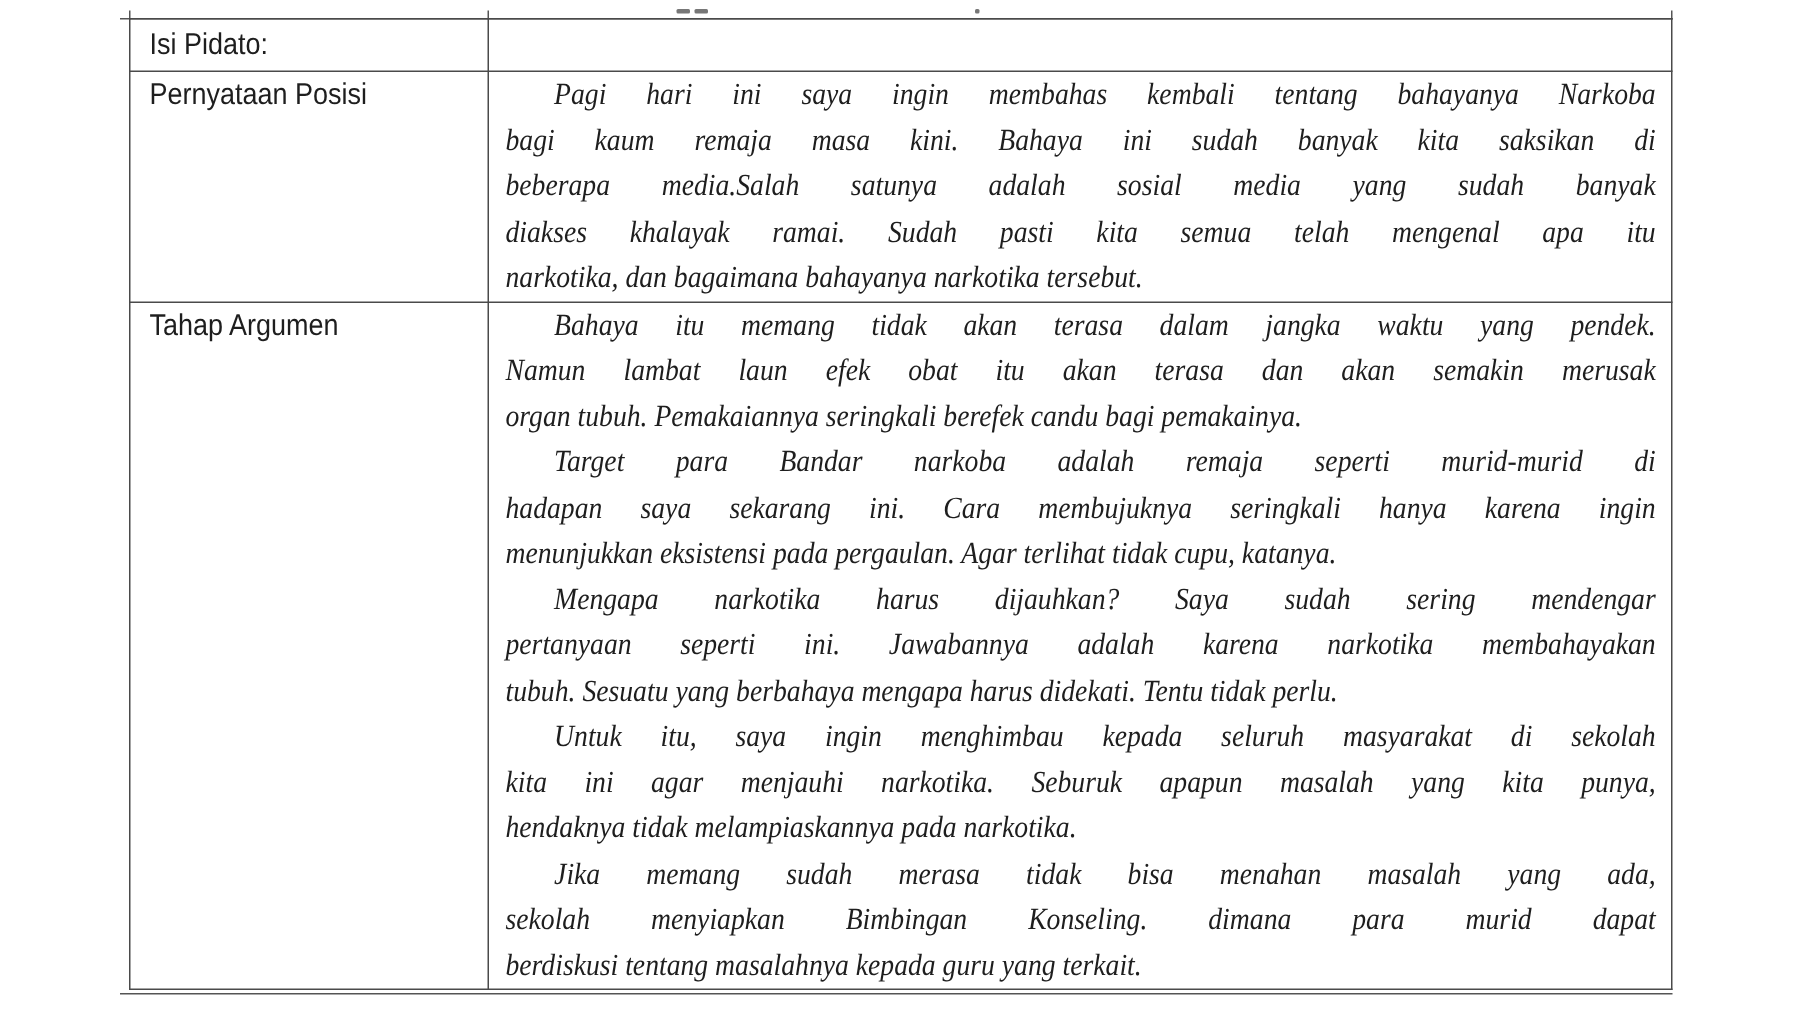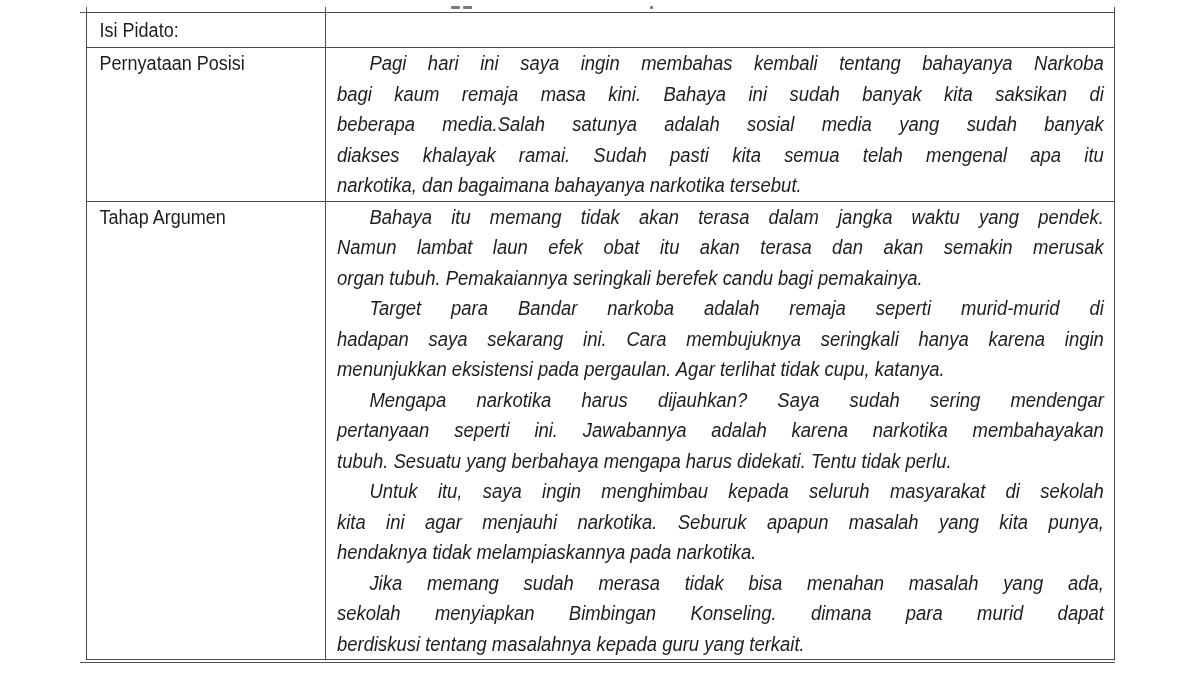--- a/index.html
+++ b/index.html
@@ -82,20 +82,21 @@
       line-height: 34px;
     }
 
     .content-wrap {
       padding-left: 11px;
       width: 766px;
       overflow: visible;
     }
     .para {
       margin: 0;
+      font-family: Liberation Serif, serif;
     }
     .line {
       display: block;
       width: 852px; 
       transform: scaleX(0.9);
       transform-origin: left center;
       font-style: italic;
       font-size: 20.5px;
       line-height: 30.5px;
       height: 30.5px;

